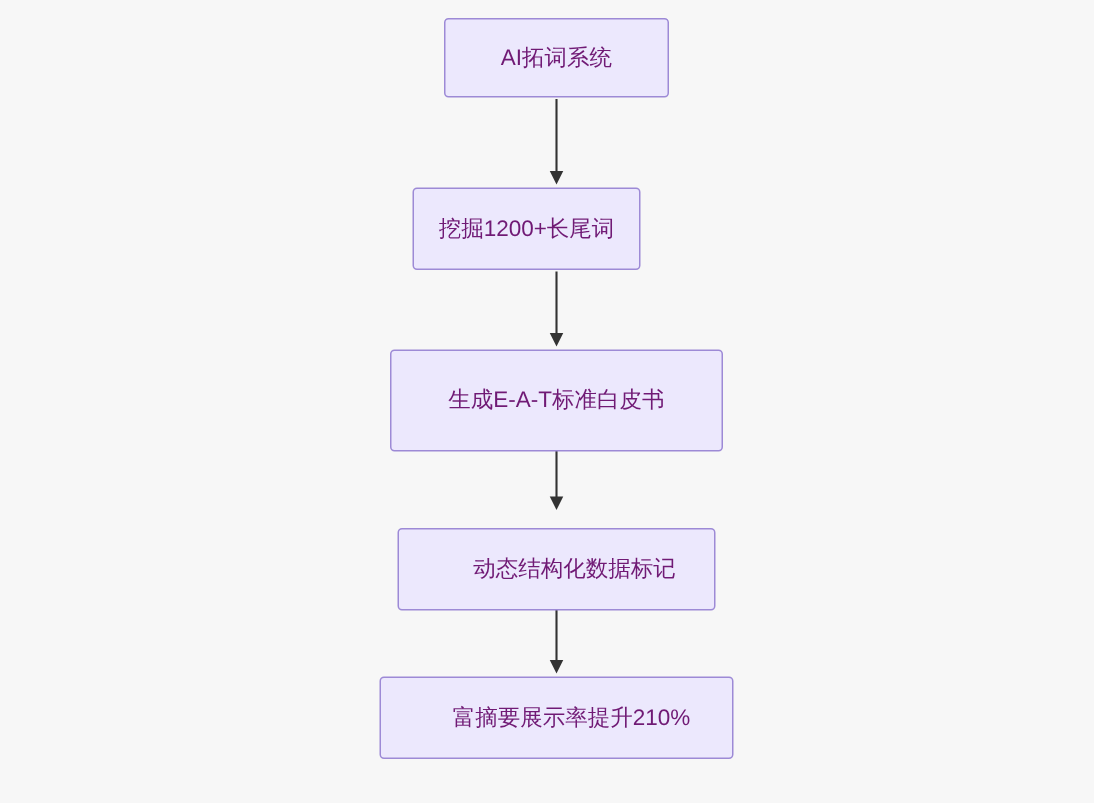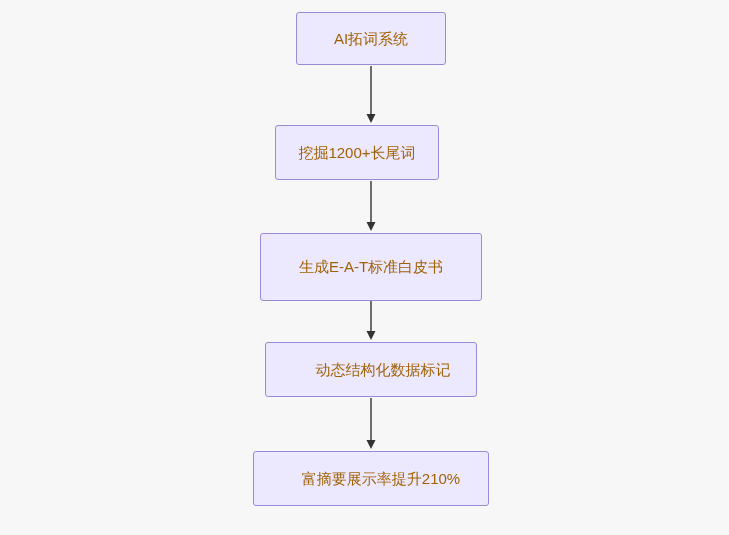--- a/index.html
+++ b/index.html
@@ -17,21 +17,21 @@
     position: relative;
     width: 729px;
     height: 535px;
   }
   .node {
     position: absolute;
     box-sizing: border-box;
     background: #ece8fd;
     border: 1px solid #9d8ad6;
     border-radius: 3px;
-    color: #a16207;
+    color: #701a75;
     font-size: 15px;
     line-height: 1.2;
     display: flex;
     align-items: center;
     justify-content: center;
     text-align: right;
     white-space: nowrap;
   }
   .edge {
     position: absolute;
@@ -67,25 +67,25 @@
     </div>
     <div class="edge" style="left: 371px; top: 398px;">
       <svg width="20" height="51" viewBox="0 0 20 51" style="margin-left: -10px;">
         <line x1="10" y1="0" x2="10" y2="43" stroke="#333333" stroke-width="1.4"></line>
         <polygon points="10,51 5.5,42 14.5,42" fill="#333333"></polygon>
       </svg>
     </div>
     <div class="node" style="left: 296px; top: 12px; width: 150px; height: 53px; background: rgb(236, 232, 253); border-color: rgb(157, 138, 214);">
       <span>AI拓词系统</span>
     </div>
-    <div class="node" style="left: 275px; top: 125px; width: 164px; height: 55px; background: rgb(236, 232, 253); border-color: rgb(157, 138, 214);">
+    <div class="node" style="left: 275px; top: 125px; width: 152px; height: 55px; background: rgb(236, 232, 253); border-color: rgb(157, 138, 214);">
       <span>挖掘1200+长尾词</span>
     </div>
     <div class="node" style="left: 260px; top: 233px; width: 222px; height: 68px; background: rgb(236, 232, 253); border-color: rgb(157, 138, 214);">
       <span>生成E-A-T标准白皮书</span>
     </div>
-    <div class="node" style="left: 265px; top: 342px; width: 212px; height: 55px; background: rgb(236, 232, 253); border-color: rgb(157, 138, 214); padding-left: 24px;">
+    <div class="node" style="left: 265px; top: 352px; width: 212px; height: 55px; background: rgb(236, 232, 253); border-color: rgb(157, 138, 214); padding-left: 24px;">
       <span>动态结构化数据标记</span>
     </div>
     <div class="node" style="left: 253px; top: 451px; width: 236px; height: 55px; background: rgb(236, 232, 253); border-color: rgb(157, 138, 214); padding-left: 20px;">
       <span>富摘要展示率提升210%</span>
     </div>
   </div>
 
 </body></html>

